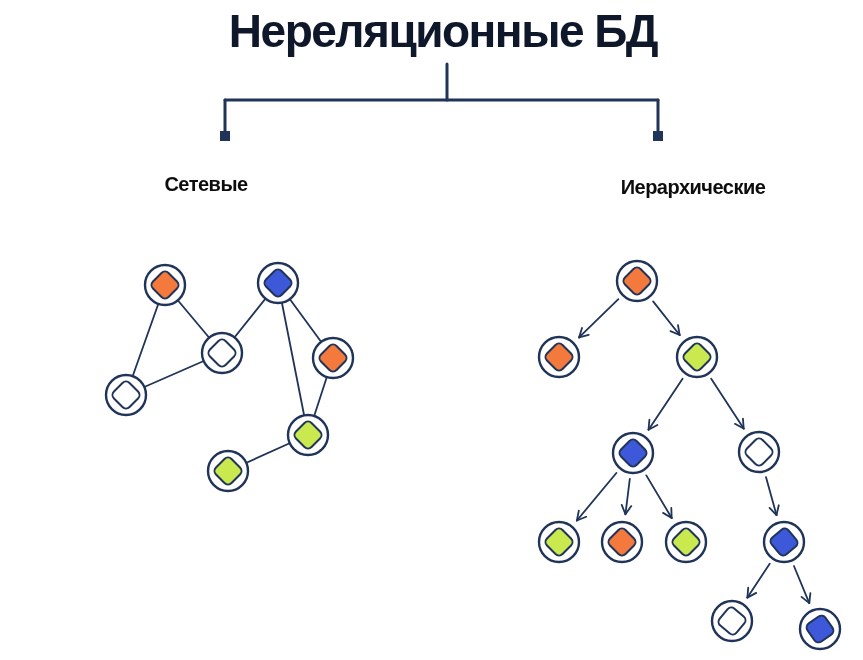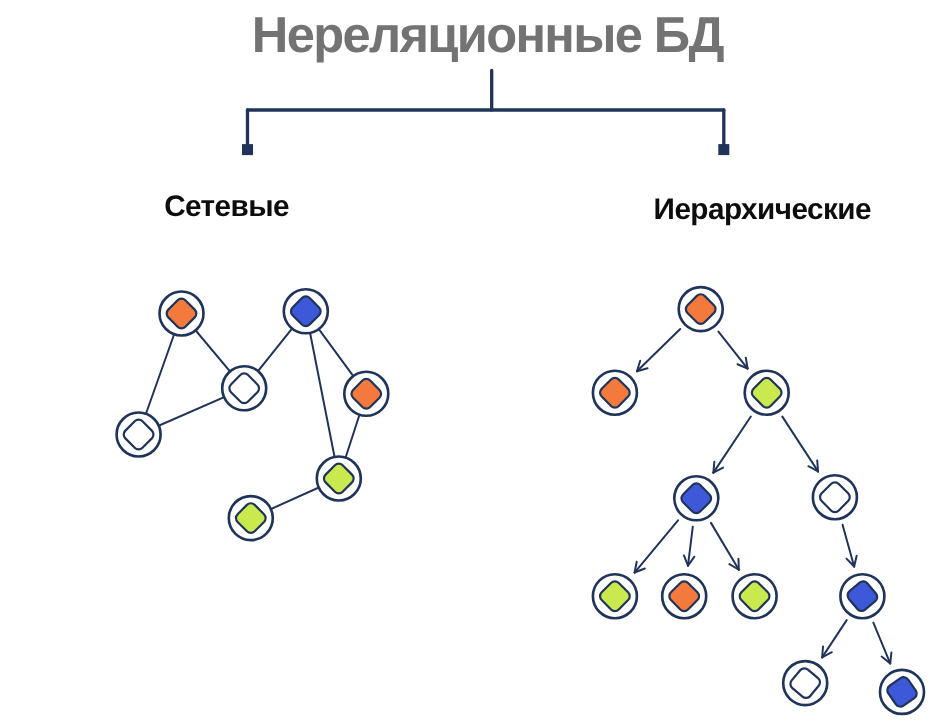--- a/index.html
+++ b/index.html
@@ -23,28 +23,28 @@
     top: 0;
   }
   .title {
     position: absolute;
     left: 443px;
     top: 6px;
     transform: translateX(-50%);
     font-size: 46px;
     font-weight: 700;
     letter-spacing: -1.5px;
-    color: #737373;
+    color: #0f172a;
     white-space: nowrap;
     line-height: 1.1;
   }
   .branch-label {
     position: absolute;
     transform: translateX(-50%);
-    font-size: 27px;
+    font-size: 20px;
     font-weight: 700;
     letter-spacing: -0.5px;
     color: #0d0d0d;
     white-space: nowrap;
     line-height: 1;
   }
   .label-network { left: 206px; top: 174px; }
   .label-hierarchical { left: 661px; top: 177px; margin-left: 32px; }
 </style>
 </head>

